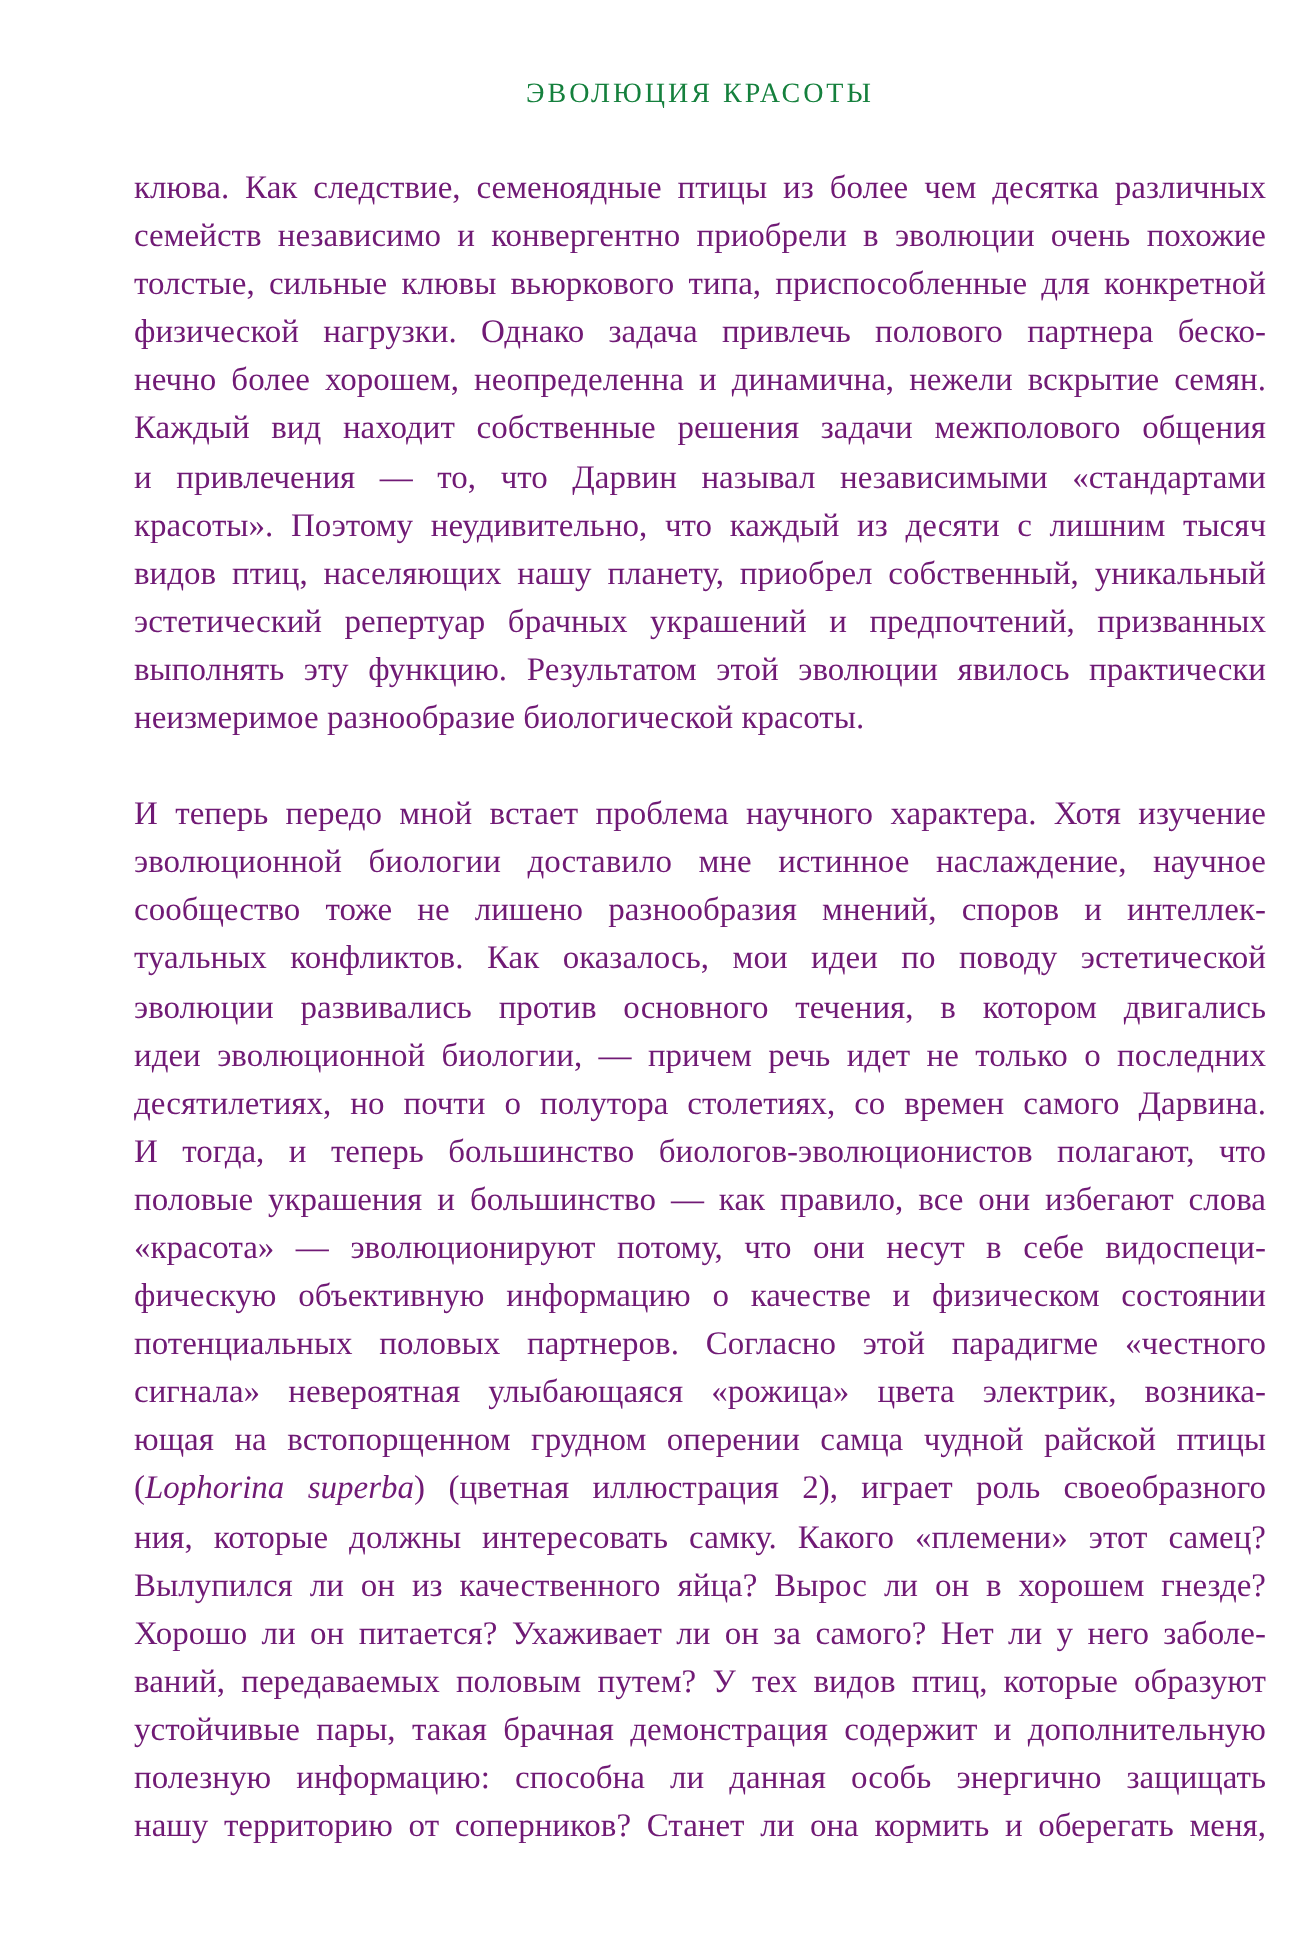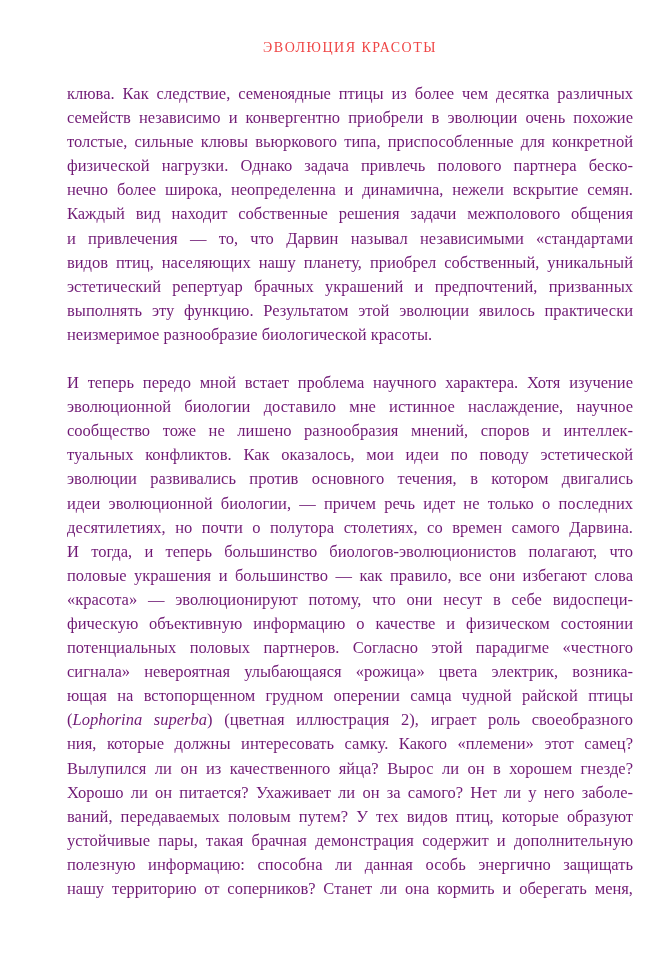--- a/index.html
+++ b/index.html
@@ -21,21 +21,21 @@
   }
   .running-header {
     position: absolute;
     top: 38px;
     left: 67px;
     width: 566px;
     text-align: center;
     font-size: 14px;
     line-height: 20px;
     letter-spacing: 1.5px;
-    color: #ef4444;
+    color: #15803d;
     font-weight: 400;
   }
   .page-body {
     position: absolute;
     top: 82px;
     left: 67px;
     width: 566px;
     color: #701a75;
     font-size: 16.5px;
   }
@@ -67,23 +67,24 @@
 <body>
 
 <div class="book-page">
   <div class="running-header">ЭВОЛЮЦИЯ КРАСОТЫ</div>
   <div class="page-body">
       <div class="paragraph">
         <div class="line j">клюва. Как следствие, семеноядные птицы из более чем десятка различных</div>
         <div class="line j">семейств независимо и конвергентно приобрели в эволюции очень похожие</div>
         <div class="line j">толстые, сильные клювы вьюркового типа, приспособленные для конкретной</div>
         <div class="line j">физической нагрузки. Однако задача привлечь полового партнера беско-</div>
-        <div class="line j">нечно более широка, неопределенна и динамична, нежели вскрытие семян.</div>
+        <div class="line j">нечно более хорошем, неопределенна и динамична, нежели вскрытие семян.</div>
         <div class="line j">Каждый вид находит собственные решения задачи межполового общения</div>
         <div class="line j">и привлечения — то, что Дарвин называл независимыми «стандартами</div>
+        <div class="line j">красоты». Поэтому неудивительно, что каждый из десяти с лишним тысяч</div>
         <div class="line j">видов птиц, населяющих нашу планету, приобрел собственный, уникальный</div>
         <div class="line j">эстетический репертуар брачных украшений и предпочтений, призванных</div>
         <div class="line j">выполнять эту функцию. Результатом этой эволюции явилось практически</div>
         <div class="line nj">неизмеримое разнообразие биологической красоты.</div>
       </div>
       <div class="paragraph">
         <div class="line j">И теперь передо мной встает проблема научного характера. Хотя изучение</div>
         <div class="line j">эволюционной биологии доставило мне истинное наслаждение, научное</div>
         <div class="line j">сообщество тоже не лишено разнообразия мнений, споров и интеллек-</div>
         <div class="line j">туальных конфликтов. Как оказалось, мои идеи по поводу эстетической</div>

